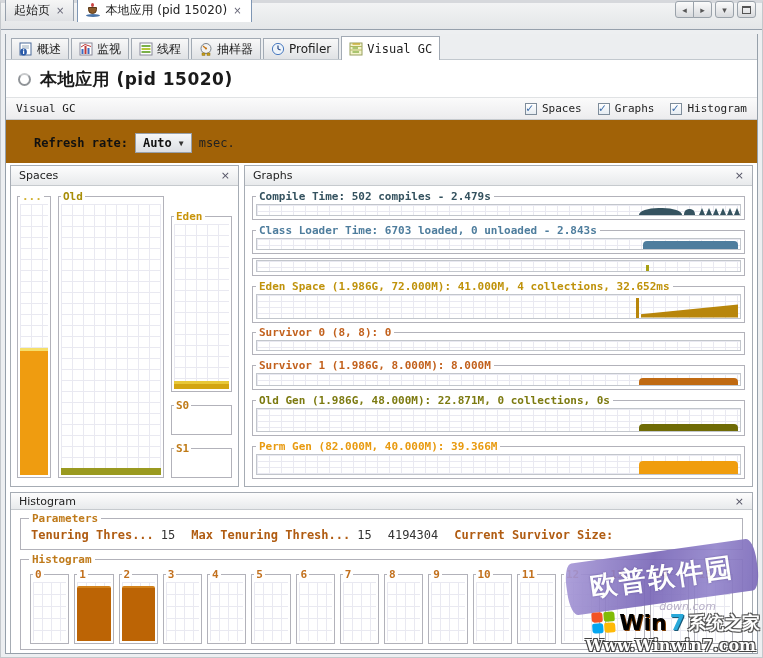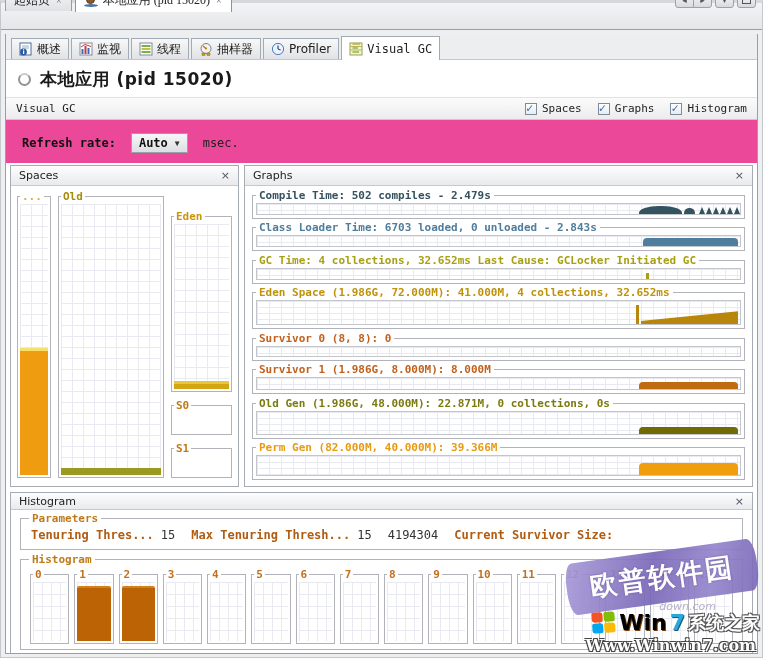--- a/index.html
+++ b/index.html
@@ -1,21 +1,21 @@
 <!DOCTYPE html>
 <html><head>
 <meta charset="utf-8">
 <style>
 *{margin:0;padding:0;box-sizing:border-box;}
 html,body{width:763px;height:658px;}
 body{font-family:"DejaVu Sans",sans-serif;background:#e4e6e8;position:relative;overflow:hidden;}
 .window{position:absolute;inset:0;background:#edeff1;border:1px solid #c4c8cc;border-top:3px solid #d6d8dc;}
 
 
-.doc-tabbar{height:27px;display:flex;align-items:flex-end;padding:3px 6px 18px 4px;position:relative;border-bottom:1px solid #96a0ac;background:linear-gradient(#f2f3f4,#e4e6e8);font-family:Liberation Serif, serif;}
+.doc-tabbar{height:27px;display:flex;align-items:flex-end;padding:3px 6px 8px 4px;position:relative;border-bottom:1px solid #96a0ac;background:linear-gradient(#f2f3f4,#e4e6e8);}
 .doc-tab{display:flex;align-items:center;gap:5px;height:22px;padding:0 8px;font-size:12px;color:#222;background:linear-gradient(#f6f6f6,#dfe1e4);border:1px solid #96a0ac;border-bottom:none;margin-right:3px;cursor:default;}
 .doc-tab.active{background:#fff;height:24px;margin-bottom:-1px;border-color:#7e96b4;}
 .tab-close{font-size:10px;color:#667;line-height:1;padding:0 1px;}
 .java-cup{width:14px;height:13px;position:relative;display:inline-block;}
 .java-cup .cup{position:absolute;left:2px;top:3px;width:9px;height:7px;background:#8a5a2a;border-radius:0 0 5px 5px;border:1px solid #5a3a18;}
 .java-cup .saucer{position:absolute;left:0;bottom:0;width:14px;height:3px;background:#4a74a8;border-radius:50%;}
 .java-cup .steam{position:absolute;left:5px;top:-1px;width:3px;height:4px;border-radius:50%;background:#c44;}
 .nav-controls{margin-left:auto;display:flex;align-items:center;gap:3px;padding-bottom:3px;}
 .nav-pair{display:flex;}
 .nav-btn{width:19px;height:17px;font-size:9px;color:#555;display:flex;align-items:center;justify-content:center;background:linear-gradient(#fbfbfb,#d8dadd);border:1px solid #9aa2aa;border-radius:3px;cursor:pointer;}
@@ -36,21 +36,21 @@
 .app-title{font-size:17px;font-weight:bold;color:#1a1a1a;letter-spacing:.5px;}
 
 
 .vgc-bar{height:23px;display:flex;align-items:center;padding:0 10px;background:linear-gradient(#fbfbfb,#ececee);border-top:1px solid #e0e2e4;border-bottom:1px solid #c6cace;font-size:11px;color:#222;font-family:"DejaVu Sans Mono",monospace;}
 .vgc-checks{margin-left:auto;display:flex;gap:16px;}
 .check{display:flex;align-items:center;gap:5px;font-size:11px;cursor:pointer;}
 .checkbox{width:12px;height:12px;border:1px solid #7e8c9a;background:linear-gradient(#fff,#e6ecf2);position:relative;flex:0 0 auto;}
 .checkbox.checked::after{content:"✓";position:absolute;left:0px;top:-3px;font-size:12px;font-weight:bold;color:#3a6aa8;}
 
 
-.refresh-row{display:flex;align-items:center;gap:15px;padding:13px 16px 10px;background:#ec4899;font-family:"DejaVu Sans Mono",monospace;font-size:12px;}
+.refresh-row{display:flex;align-items:center;gap:7px;padding:13px 28px 10px;background:#a16207;font-family:"DejaVu Sans Mono",monospace;font-size:12px;}
 .refresh-label{font-weight:bold;color:#111;}
 .combo{display:flex;align-items:center;gap:7px;padding:2px 7px;background:linear-gradient(#f6f7f8,#dcdfe3);border:1px solid #98a0aa;font-weight:bold;font-size:12px;color:#111;cursor:pointer;}
 .combo-arrow{font-size:8px;color:#333;}
 .refresh-unit{color:#222;}
 
 
 .panels{display:flex;gap:5px;padding:2px 4px 0;}
 .panel{border:1px solid #a6acb4;background:#fff;}
 .panel-header{height:20px;display:flex;align-items:center;padding:0 8px;background:linear-gradient(#fdfdfd,#e8eaec);border-bottom:1px solid #c6cace;font-size:11px;color:#222;}
 .panel-close{margin-left:auto;font-size:11px;color:#556;cursor:pointer;line-height:1;}
@@ -294,21 +294,20 @@
                 <div class="mark-tri" style="left: 98.85%; border-bottom-color: rgb(52, 82, 95);"></div>
               </div>
             </fieldset>
             <fieldset class="graph-row">
               <legend style="color: rgb(78, 125, 157);">Class Loader Time: 6703 loaded, 0 unloaded - 2.843s</legend>
               <div class="strip" style="height: 12px;">
                 <div class="mark-flat" style="left: 80%; right: 0.4%; height: 80%; background: rgb(78, 125, 157);"></div>
               </div>
             </fieldset>
             <fieldset class="graph-row">
-              <legend style="color: rgb(168, 160, 20);">GC Time: 4 collections, 32.652ms Last Cause: GCLocker Initiated GC</legend>
               <div class="strip" style="height: 12px;">
                 <div class="mark-tick" style="left: 80.5%; background: rgb(168, 160, 20);"></div>
               </div>
             </fieldset>
             <fieldset class="graph-row">
               <legend style="color: rgb(191, 146, 11);">Eden Space (1.986G, 72.000M): 41.000M, 4 collections, 32.652ms</legend>
               <div class="strip" style="height: 25px;">
                 <div class="mark-spike" style="left: 78.5%; background: rgb(184, 134, 11);"></div>
                 <div class="mark-wedge" style="left: 79.4%; right: 0.4%; background: rgb(184, 134, 11);"></div>
               </div>

